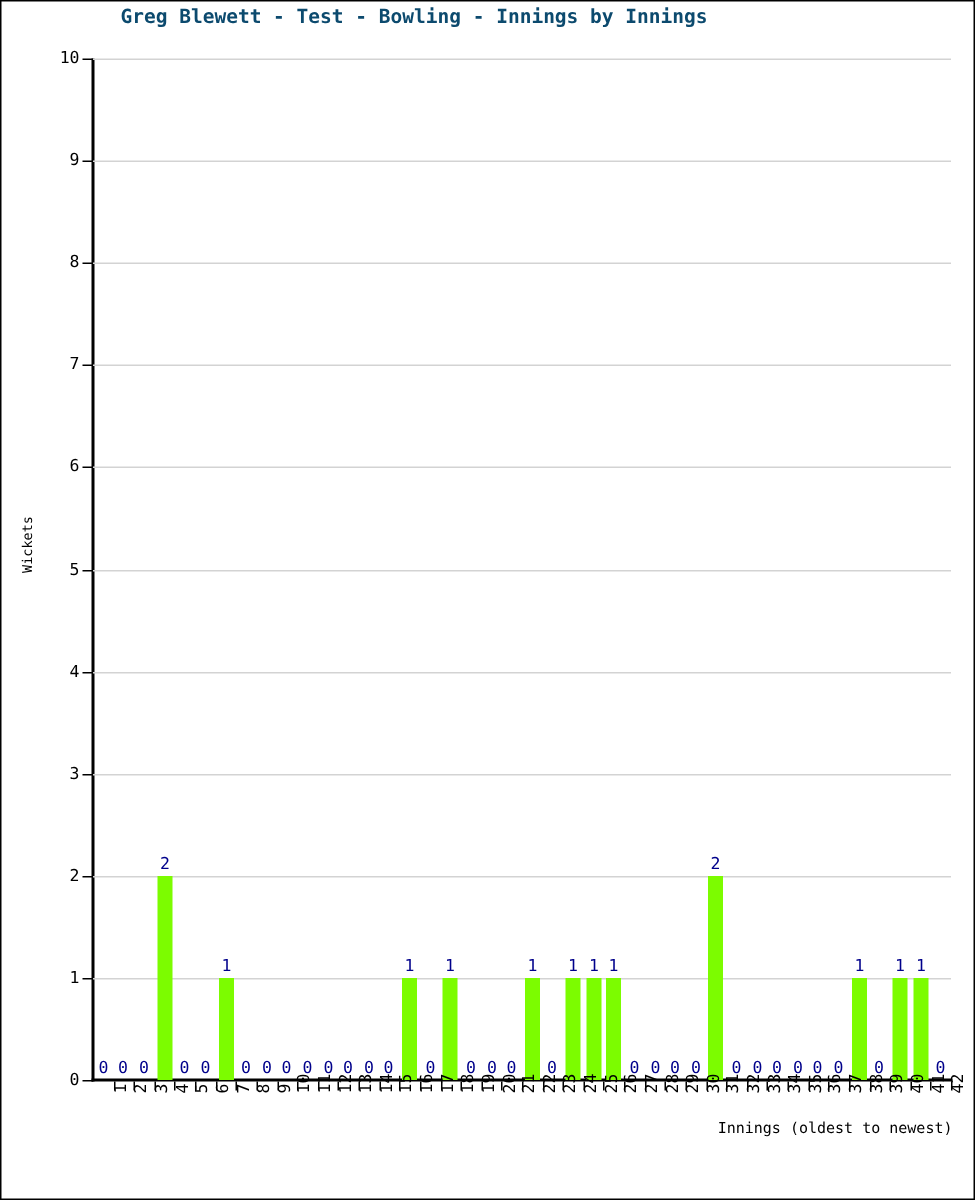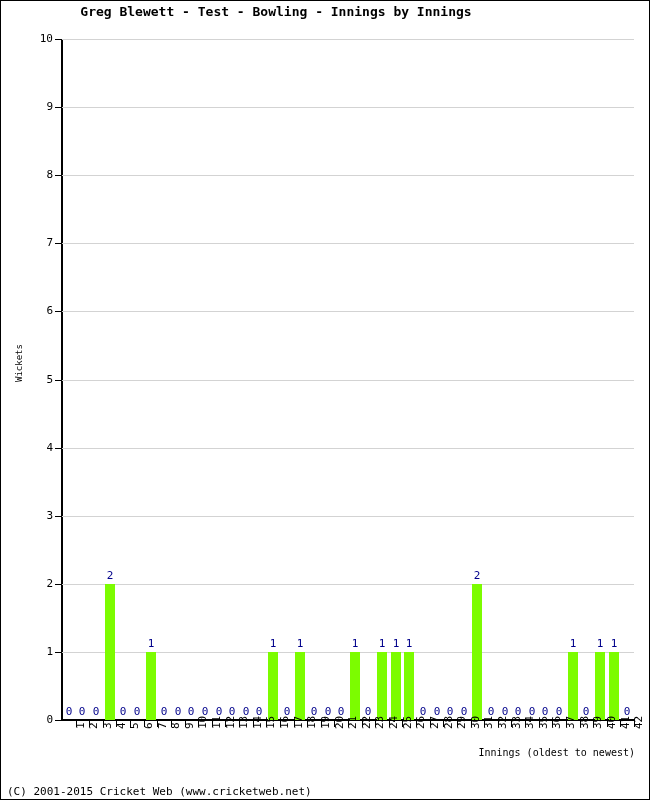--- a/index.html
+++ b/index.html
@@ -24,21 +24,21 @@
   
   #chart-title {
     position: absolute;
     left: 0;
     top: 3px;
     width: 550px;
     text-align: center;
     font-family: "DejaVu Sans Mono", monospace;
     font-size: 13px;
     font-weight: bold;
-    color: #000000;
+    color: #0c4a6e;
     letter-spacing: 0px;
     white-space: nowrap;
   }
   
   #plot-area {
     position: absolute;
     left: 61px;
     top: 38px;
     width: 572px;
     height: 681px;
@@ -338,15 +338,14 @@
       <div class="x-tick-mark" style="left: 606px;"></div>
       <div class="x-tick-label" style="left: 604px;">40</div>
       <div class="x-tick-mark" style="left: 619px;"></div>
       <div class="x-tick-label" style="left: 618px;">41</div>
       <div class="x-tick-mark" style="left: 633px;"></div>
       <div class="x-tick-label" style="left: 631px;">42</div>
     </div>
 
   <div id="x-axis-title">Innings (oldest to newest)</div>
 
-  <div id="footer-copyright">(C) 2001-2015 Cricket Web (www.cricketweb.net)</div>
 
 </div>
 
 </body></html>

